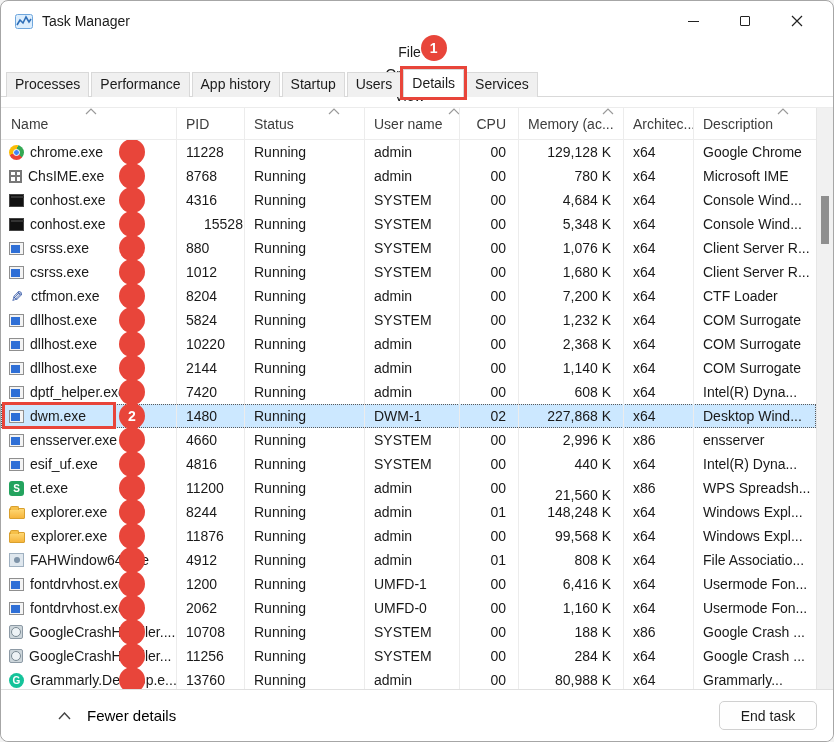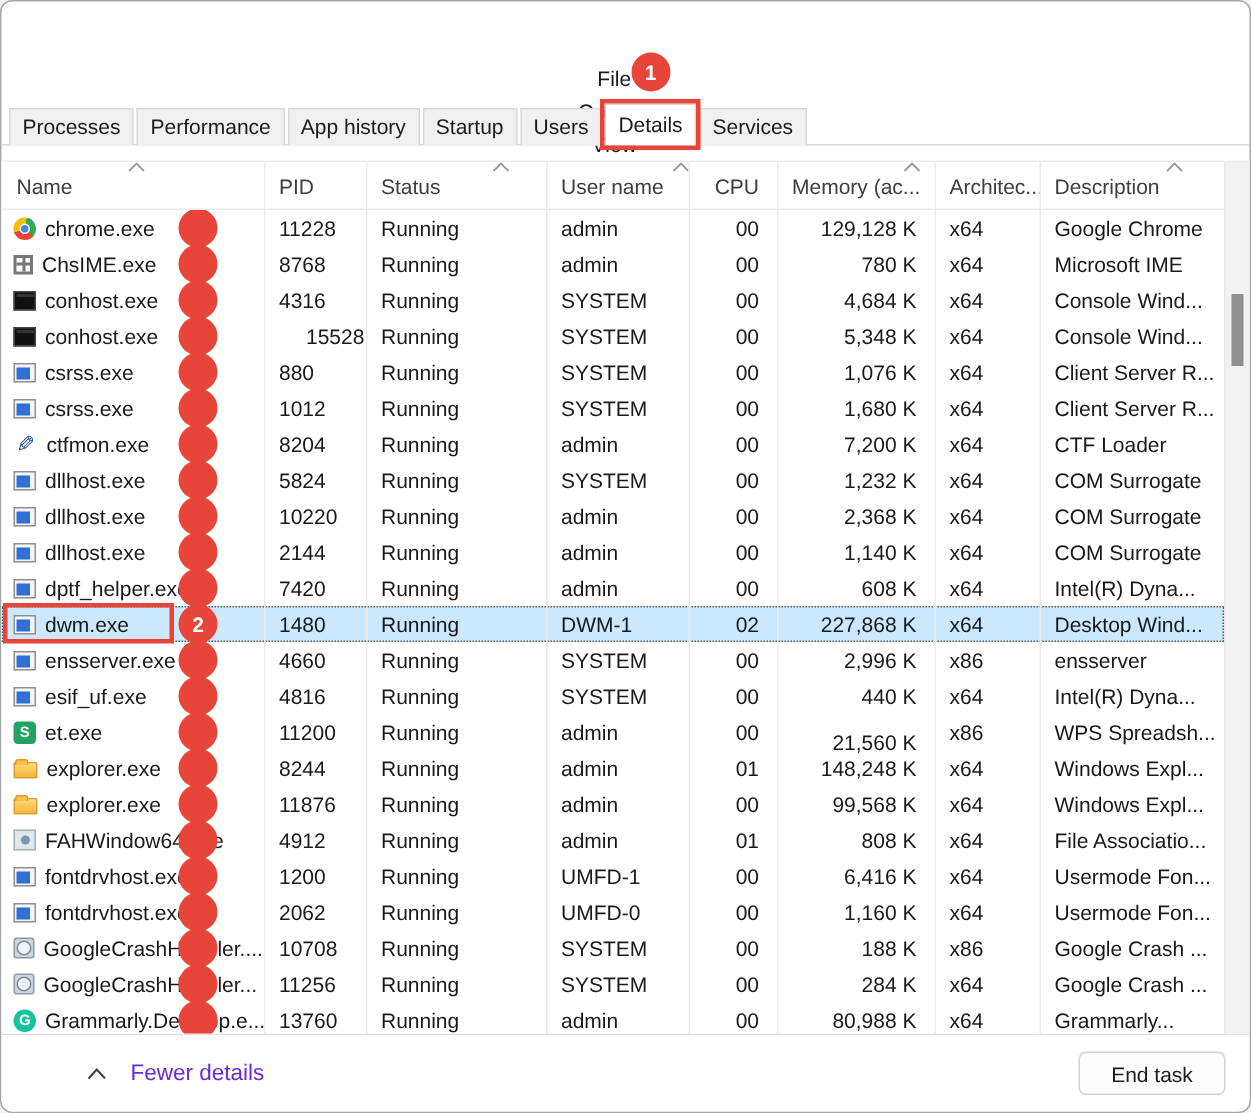--- a/index.html
+++ b/index.html
@@ -69,30 +69,52 @@
   
   .ann-box { position:absolute; left:1px; top:-2px; width:114px; height:27px; border:3px solid var(--red); z-index:6; pointer-events:none; }
   .badge-2 { position:absolute; left:118px; top:-1px; z-index:7; }
   
   .scrollbar { position:absolute; right:0; top:0; bottom:0; width:17px; background:#f1f1f1; border-left:1px solid #e6e6e6; }
   .scroll-thumb { position:absolute; left:4px; top:88px; width:8px; height:48px; background:#8f8f8f; }
   
   .footer { position:absolute; left:0; right:0; bottom:0; height:52px; border-top:1px solid #e0e0e0; background:#fff;
             display:flex; align-items:center; border-radius:0 0 8px 8px; }
   .fewer { display:flex; align-items:center; margin-left:57px; gap:16px; }
-  .fewer-text { font-size:15px; color:#6d28d9; }
+  .fewer-text { font-size:15px; color:#000000; }
   .end-task-btn { position:absolute; right:16px; top:11px; width:98px; height:29px; background:#fefefe;
                   border:1px solid #d0d0d0; border-radius:5px; font-size:14px; color:#1b1b1b;
                   display:flex; align-items:center; justify-content:center; }
 </style>
 </head>
 <body>
 
 <div class="window">
 
+  <div class="titlebar">
+    <span class="app-icon">
+      <svg width="18" height="15" viewBox="0 0 18 15">
+        <rect x="0.5" y="0.5" width="17" height="14" rx="2" fill="#ddeefd" stroke="#6ea6dd"></rect>
+        <polyline points="2,11 5,6 8,9 11,3 14,8 16,5" fill="none" stroke="#2f6fb8" stroke-width="1.6"></polyline>
+      </svg>
+    </span>
+    <span class="title-text">Task Manager</span>
+    <div class="win-controls">
+      <div class="ctrl">
+          <span class="min-glyph"></span>
+        </div>
+      <div class="ctrl">
+          <span class="max-glyph"></span>
+        </div>
+      <div class="ctrl">
+        <svg width="12" height="12" viewBox="0 0 12 12">
+            <path d="M1 1 L11 11 M11 1 L1 11" stroke="#222" stroke-width="1.2"></path>
+          </svg>
+      </div>
+    </div>
+  </div>
 
   <div class="menubar">
     <span class="menu-item">File</span>
     <span class="menu-item">Options</span>
     <span class="menu-item">View</span>
   </div>
 
   <div class="tabbar">
     <div class="tab"><span>Processes</span></div>
     <div class="tab"><span>Performance</span></div>

